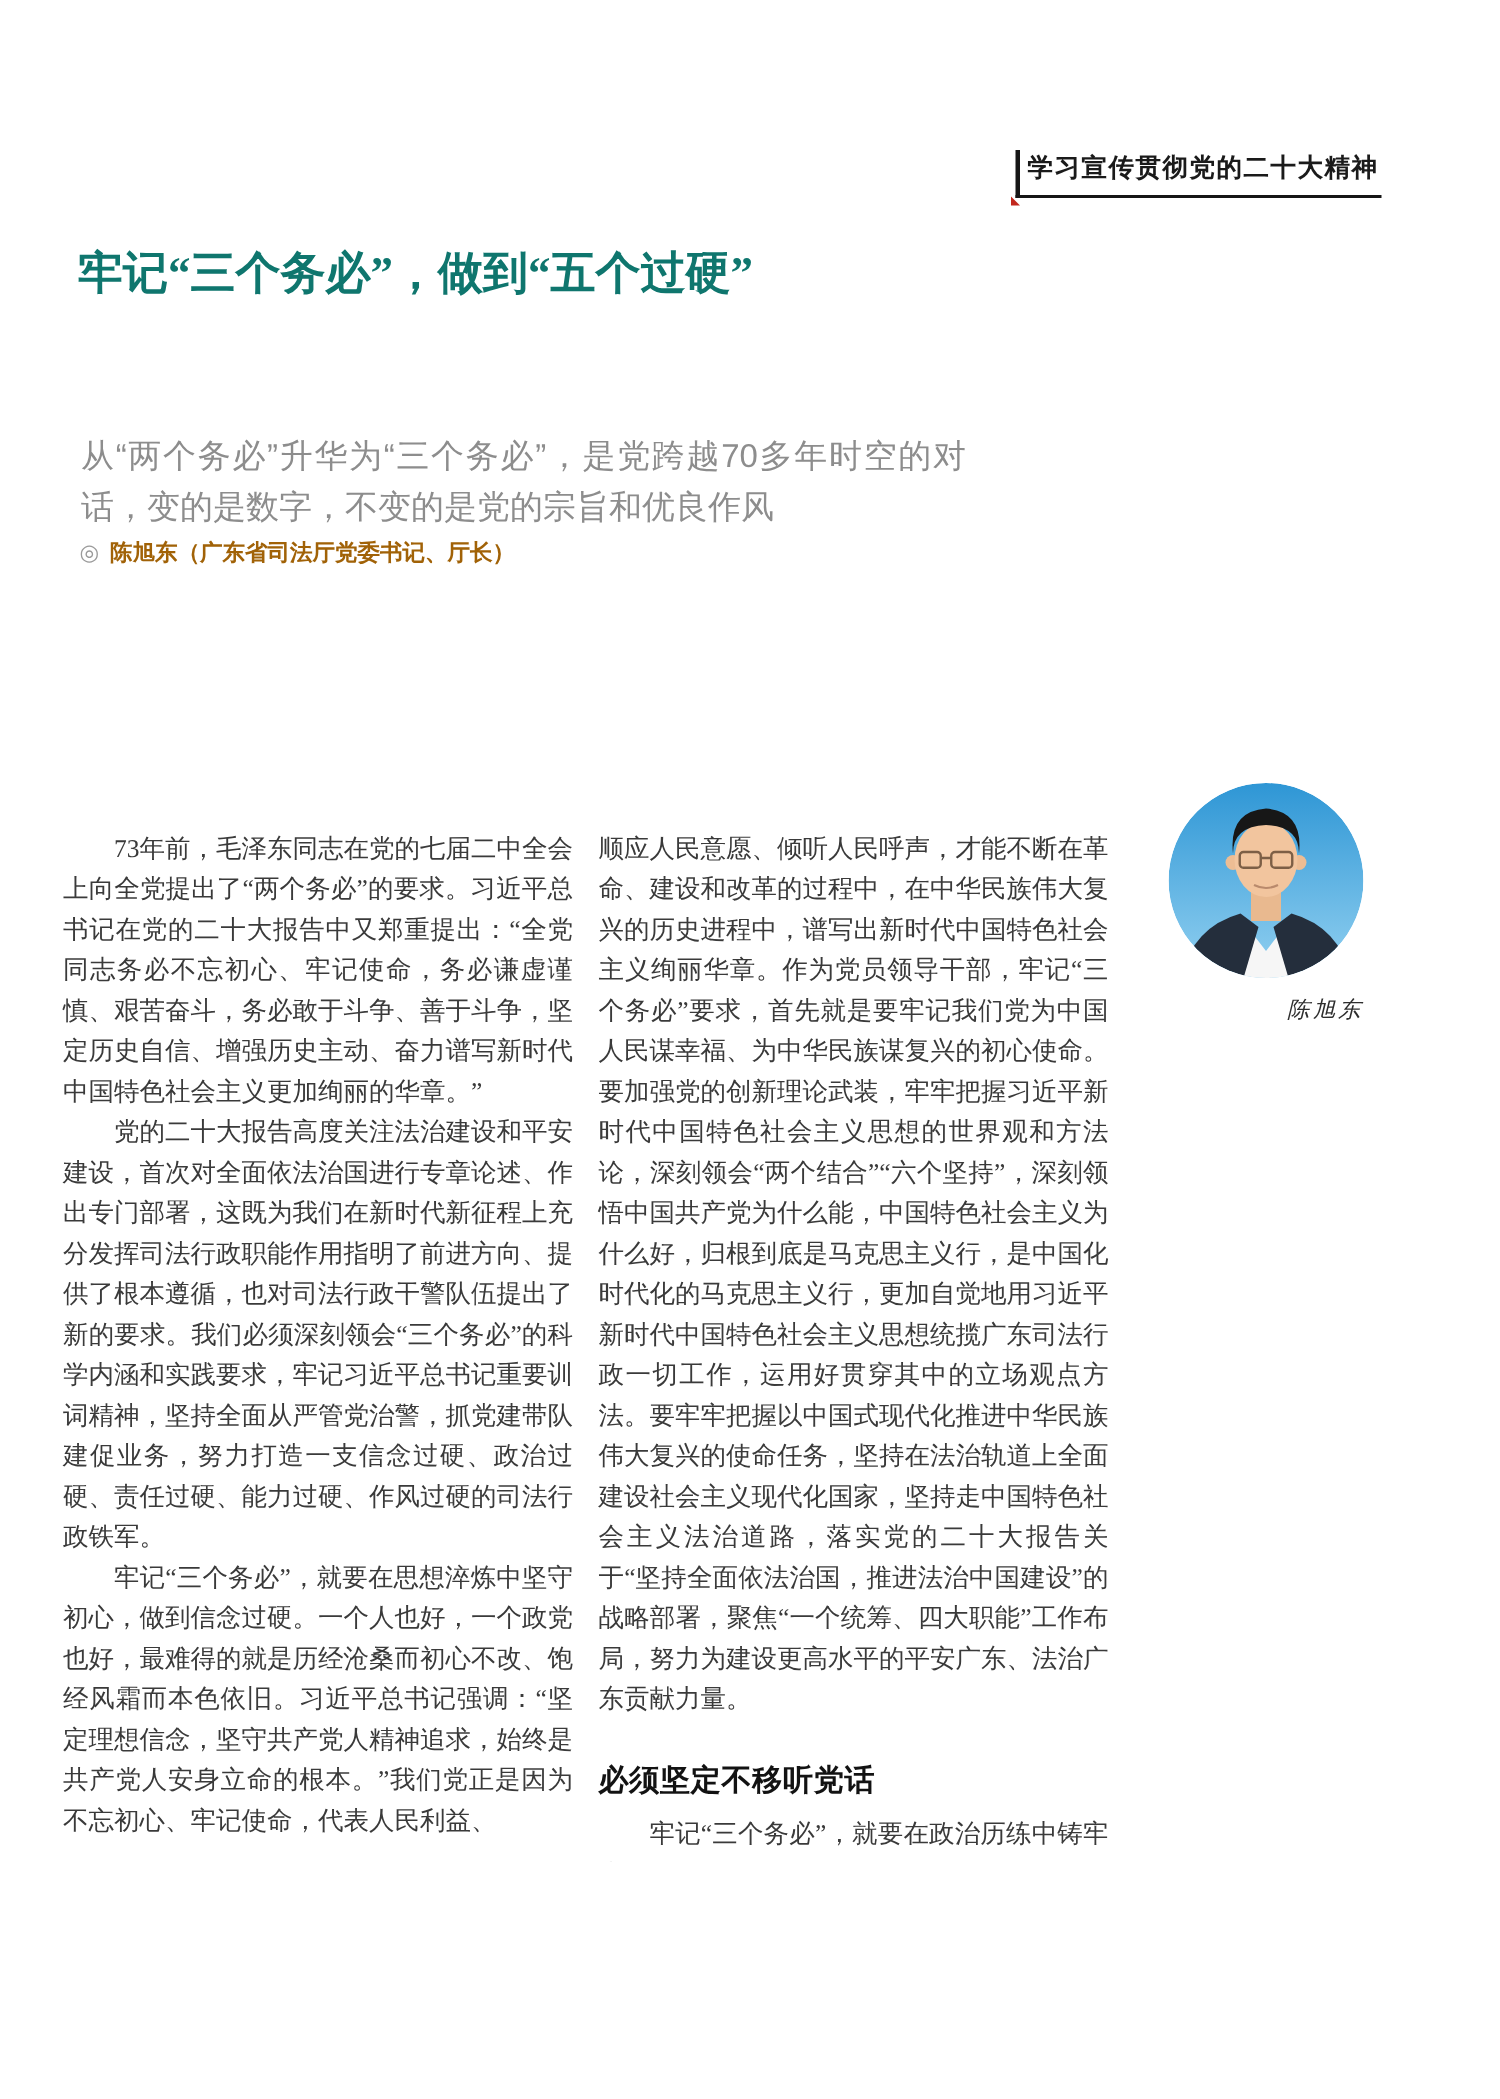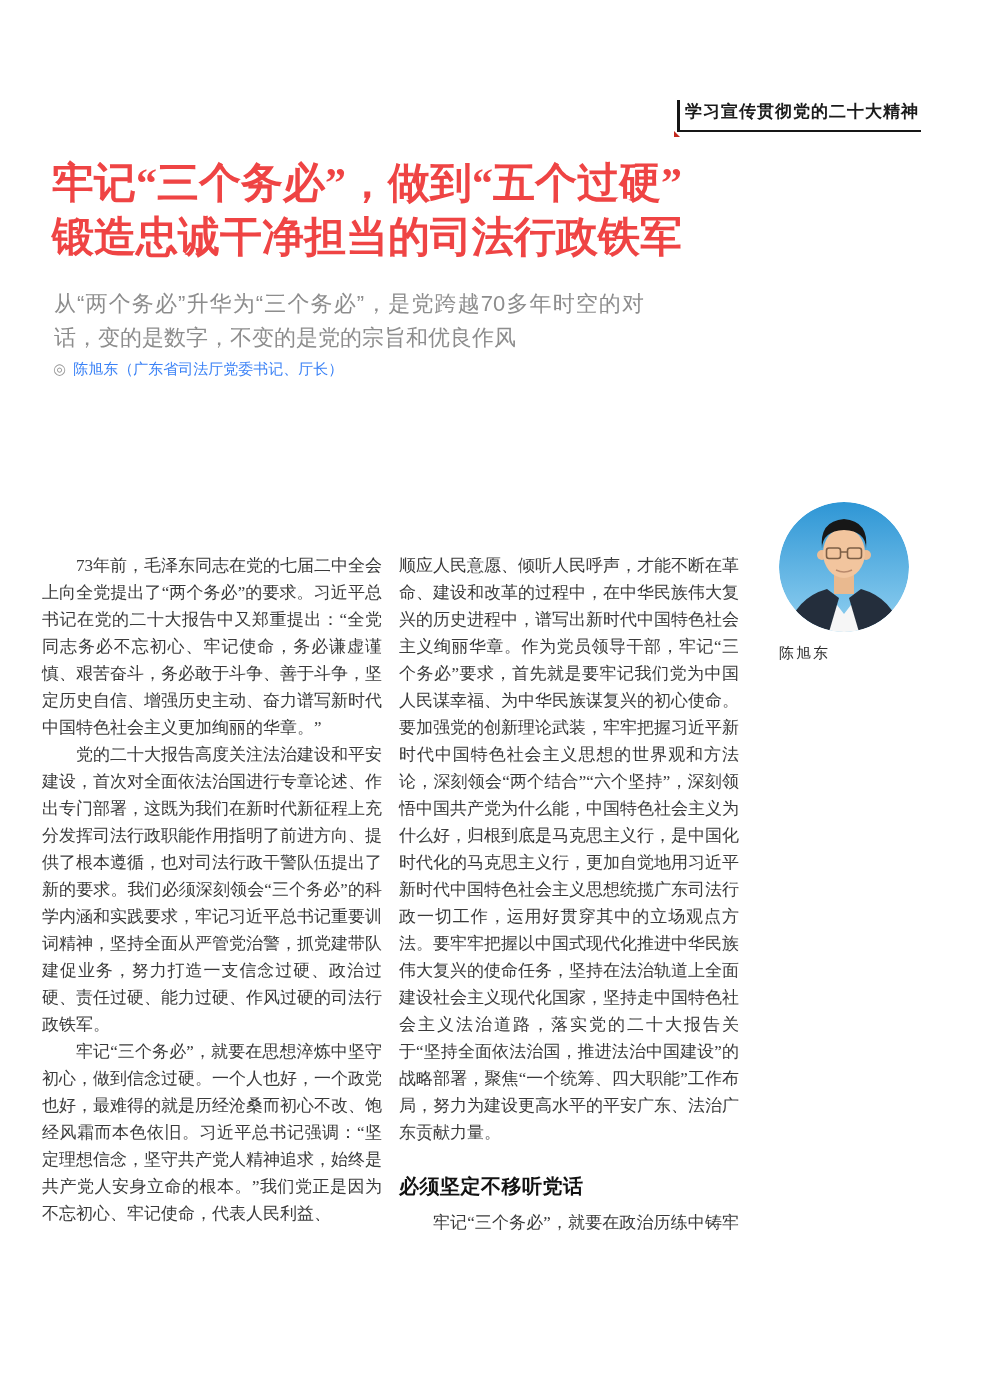--- a/index.html
+++ b/index.html
@@ -22,73 +22,72 @@
   .tag-accent {
     position:absolute; left:-3px; bottom:-7px; width:0; height:0;
     border-left:6px solid #c2271d; border-top:6px solid transparent;
   }
   .tag-text { font-weight:bold; font-size:17px; color:#1a1a1a; letter-spacing:1px; }
 
   
   .title {
     position:absolute; left:52px; top:156px; margin:0;
     font-family:"Liberation Serif","DejaVu Serif",serif;
-    font-weight:bold; color:#ef4444; font-size:42px; line-height:54px; letter-spacing:0px;
+    font-weight:bold; color:#0f766e; font-size:30px; line-height:54px; letter-spacing:0px;
     white-space:nowrap;
   }
   .title-line { display:block; }
 
   
   .subtitle {
     position:absolute; left:54px; top:287px; width:590px; margin:0;
     color:#8d8d8d; font-size:22px; line-height:34px; font-weight:normal;
     text-align:justify;
   }
 
   
   .byline { position:absolute; left:53px; top:357px; font-size:15px; line-height:24px; }
   .byline-row { white-space:nowrap; }
   .byline-marker { color:#9a9a9a; margin-right:3px; font-weight:normal; }
-  .byline-text { color:#3b82f6; font-weight:normal; }
+  .byline-text { color:#a16207; font-weight:bold; }
 
   
   .columns { position:absolute; left:42px; top:552px; width:697px; display:flex; gap:17px; }
   .col { width:340px; }
   .para {
     margin:0; font-family:"Liberation Serif","DejaVu Serif",serif;
     font-size:17px; line-height:27px; color:#3a3a3a; text-align:justify;
   }
   .para.indent { text-indent:34px; }
   .sec-heading {
     margin:27px 0 9px 0; font-size:20px; font-weight:bold; color:#121212;
     font-family:"Liberation Sans", sans-serif; letter-spacing:0.5px;
   }
 
   
-  .portrait { position:absolute; left:779px; top:502px; width:130px; margin:0; text-align:left; }
+  .portrait { position:absolute; left:779px; top:522px; width:130px; margin:0; text-align:right;font-style:italic; }
   .portrait-circle { width:130px; height:130px; border-radius:50%; overflow:hidden; }
   .portrait-caption { margin-top:12px; font-size:15px; color:#2e2e2e; letter-spacing:2px; }
 
   
   .page-number { position:absolute; left:880px; top:1335px; font-size:20px; color:#474747;text-align:right; }
 </style>
 </head>
 <body>
 
 <div class="page">
 
   <div class="corner-tag">
     <span class="tag-bar"></span>
     <span class="tag-accent"></span>
     <span class="tag-text">学习宣传贯彻党的二十大精神</span>
   </div>
 
   <h1 class="title">
     <span class="title-line">牢记“三个务必”，做到“五个过硬”</span>
-    <span class="title-line">锻造忠诚干净担当的司法行政铁军</span>
   </h1>
 
   <p class="subtitle">从“两个务必”升华为“三个务必”，是党跨越70多年时空的对话，变的是数字，不变的是党的宗旨和优良作风</p>
 
   <div class="byline">
     <div class="byline-row">
       <span class="byline-marker">◎</span>
       <span class="byline-text">陈旭东（广东省司法厅党委书记、厅长）</span>
     </div>
   </div>

